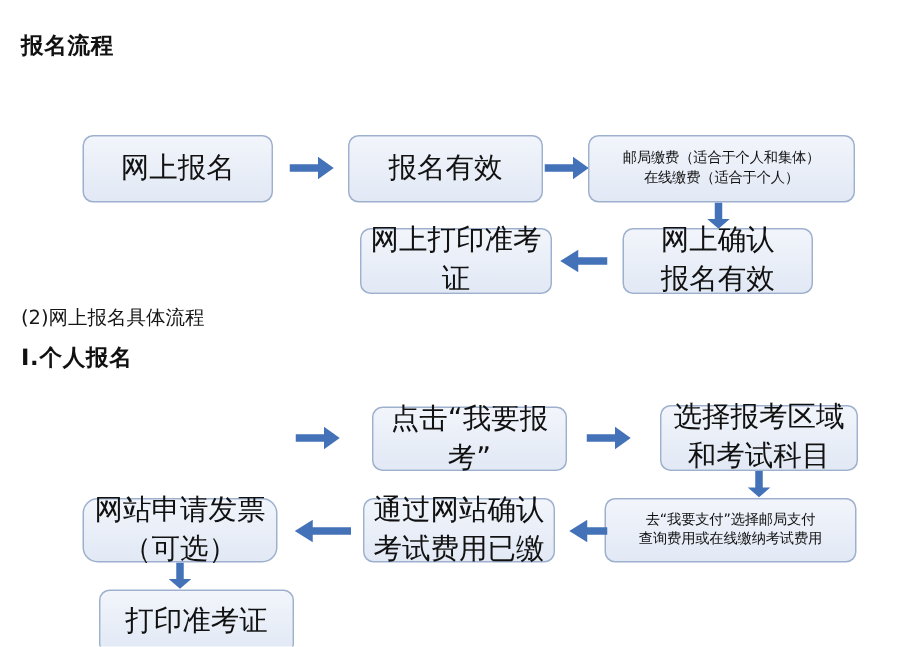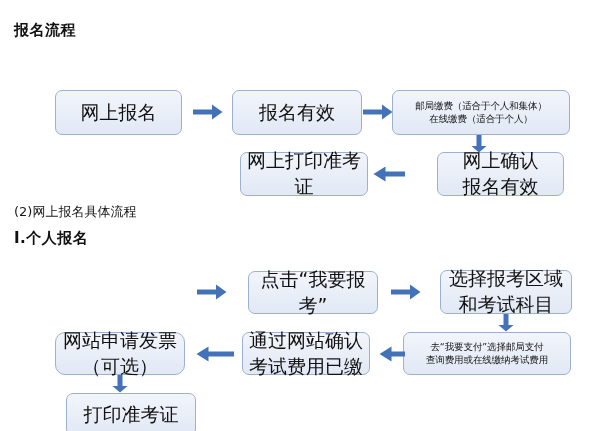--- a/index.html
+++ b/index.html
@@ -98,21 +98,21 @@
 
   <div class="box sz-small" style="left:392px; top:73px; width:178px; height:45px;">邮局缴费（适合于个人和集体）
 在线缴费（适合于个人）</div>
 
   <div class="arrow" style="left:471px; top:118px;">
     <svg width="16" height="18" viewBox="0 0 16 18">
       <path d="M5.5 0 H10.5 V11 H15.5 L8 17.5 L0.5 11 H5.5 Z" fill="#4472b8"></path>
     </svg>
   </div>
 
-  <div class="box sz-normal" style="left:437px; top:135px; width:127px; height:44px;">网上确认
+  <div class="box sz-normal" style="left:415px; top:135px; width:127px; height:44px;">网上确认
 报名有效</div>
 
   <div class="arrow" style="left:373px; top:149px;">
     <svg width="32" height="16" viewBox="0 0 32 16">
       <path d="M32 5.5 H12.5 V0.5 L0.5 8 L12.5 15.5 V10.5 H32 Z" fill="#4472b8"></path>
     </svg>
   </div>
 
   <div class="box sz-normal" style="left:240px; top:135px; width:128px; height:44px;">网上打印准考证</div>
 

